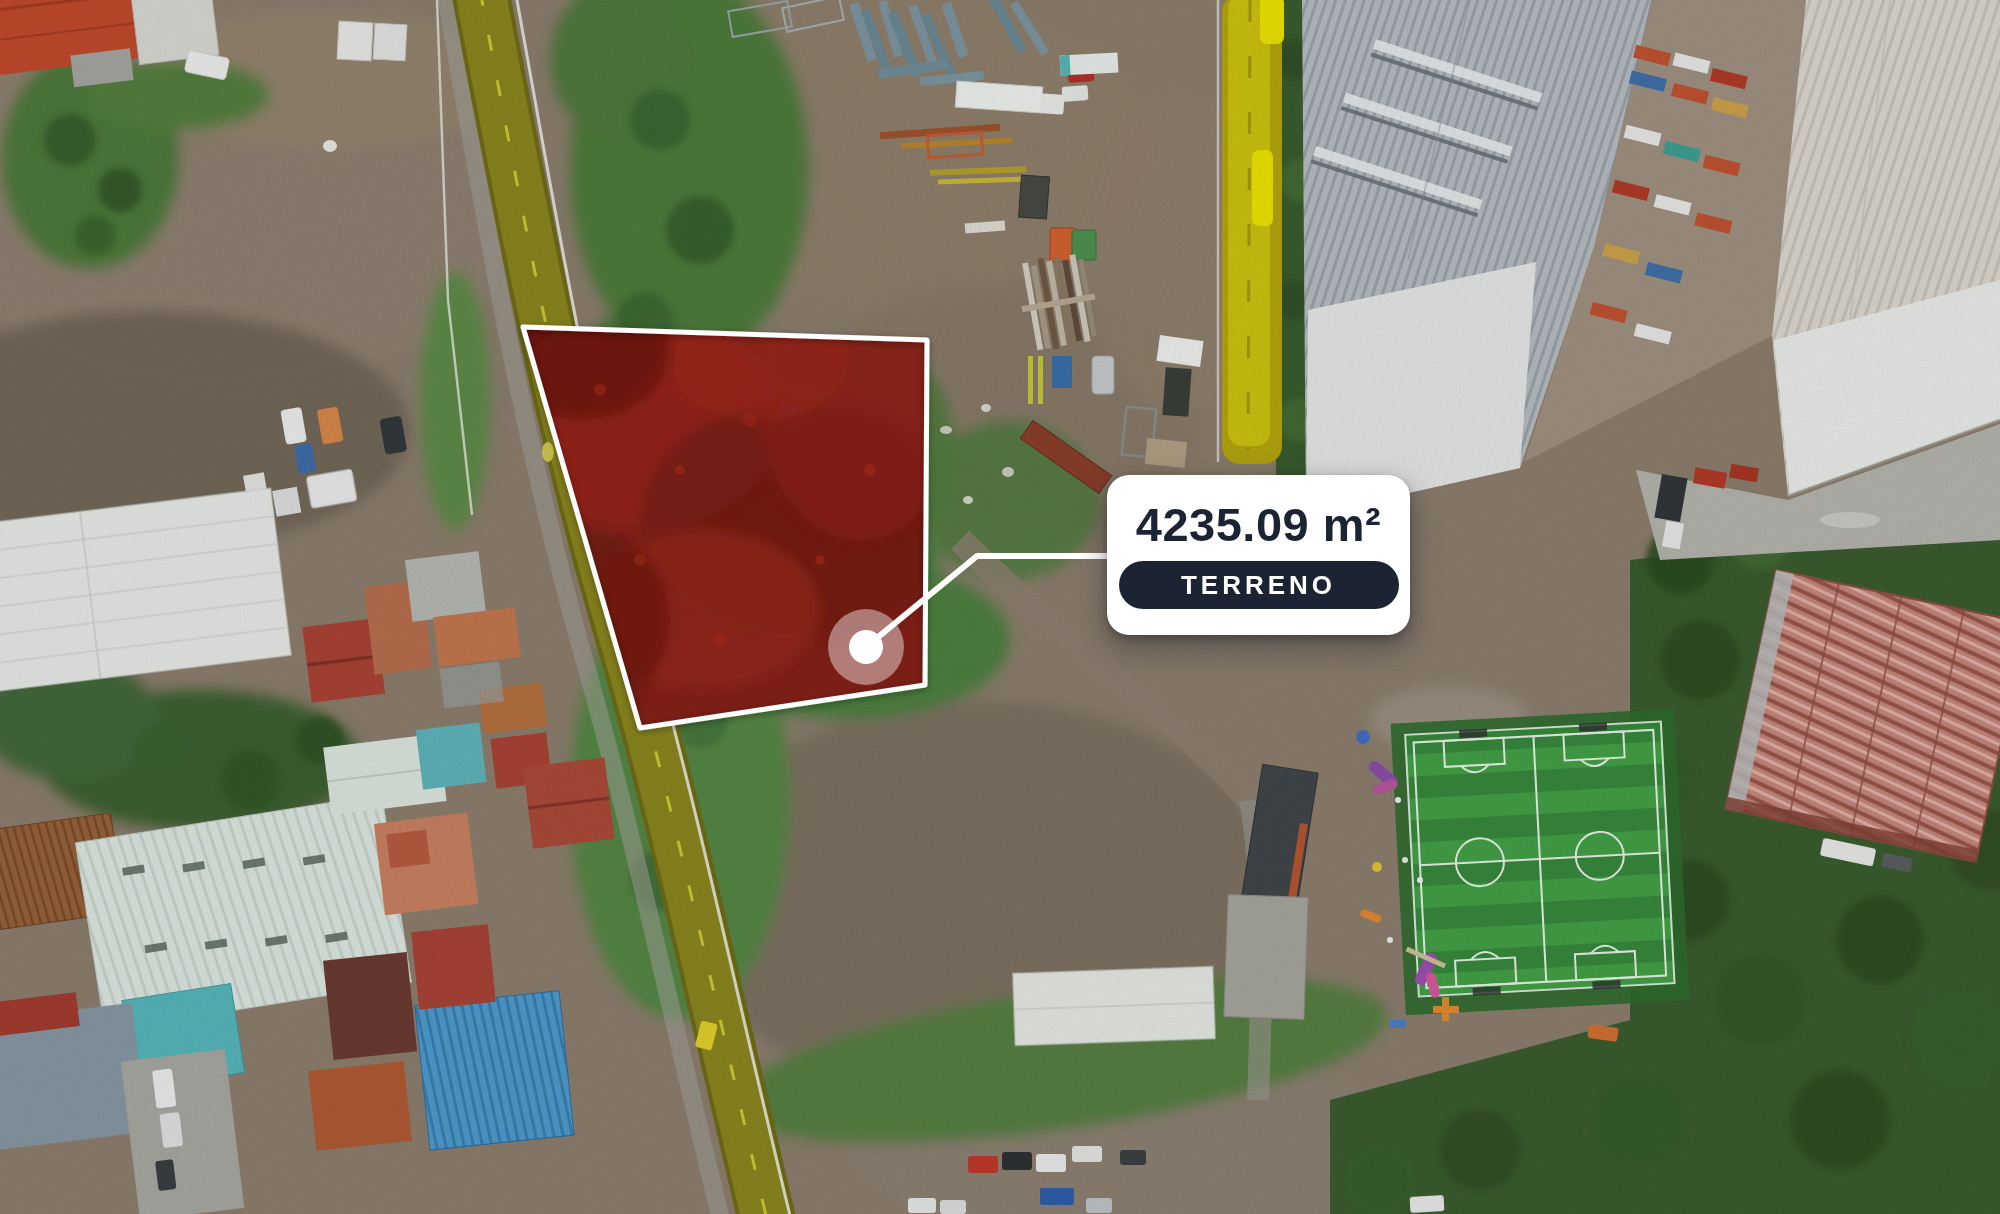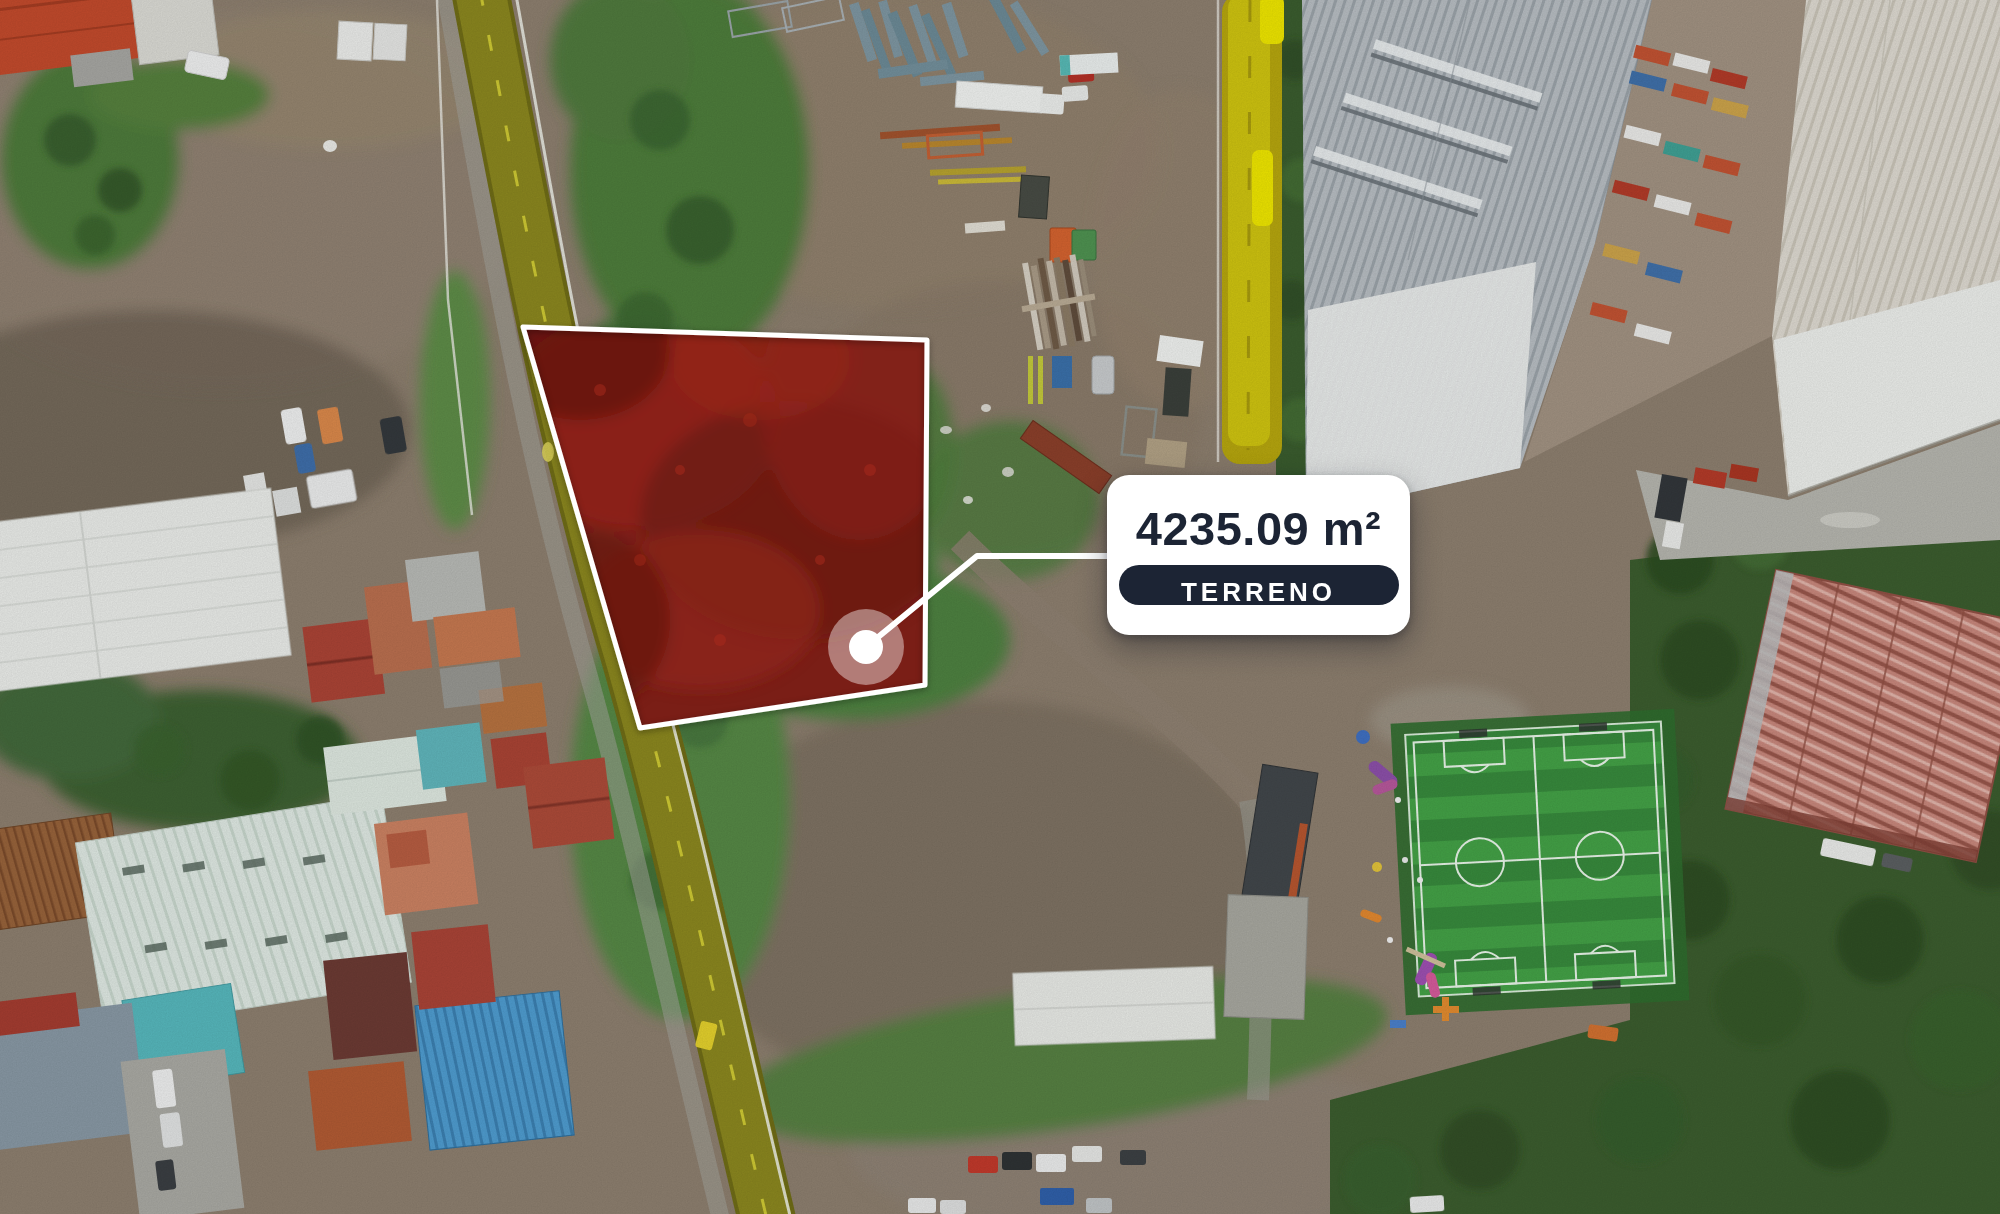--- a/index.html
+++ b/index.html
@@ -4,22 +4,22 @@
 <style>
   html,body{margin:0;padding:0;background:#1a1d22;}
   .stage{position:relative;width:2000px;height:1214px;overflow:hidden;
          font-family:"Liberation Sans",sans-serif;background:#8c7e6e;}
   .stage svg{position:absolute;left:0;top:0;display:block;}
   .area-card{position:absolute;left:1107px;top:475px;width:303px;height:160px;
     background:#ffffff;border-radius:22px;display:flex;flex-direction:column;
     align-items:center;justify-content:center;gap:13px;
     box-shadow:0 12px 30px rgba(10,16,28,.38),0 3px 8px rgba(10,16,28,.25);}
   .area-value{font-size:47px;font-weight:700;color:#1c2434;letter-spacing:.5px;line-height:1;}
-  .area-pill{width:280px;height:40px;border-radius:24px;background:#1c2434;
-    display:flex;align-items:flex-end;justify-content:center;}
+  .area-pill{width:280px;height:48px;border-radius:24px;background:#1c2434;
+    display:flex;align-items:center;justify-content:center;}
   .area-pill span{color:#ffffff;font-size:26px;font-weight:700;letter-spacing:4px;line-height:1;}
 </style>
 </head>
 <body>
 
 <div class="stage">
 <svg width="2000" height="1214" viewBox="0 0 2000 1214">
 <defs>
   <filter id="b7" x="-30%" y="-30%" width="160%" height="160%">
           <feGaussianBlur stdDeviation="7"></feGaussianBlur>

